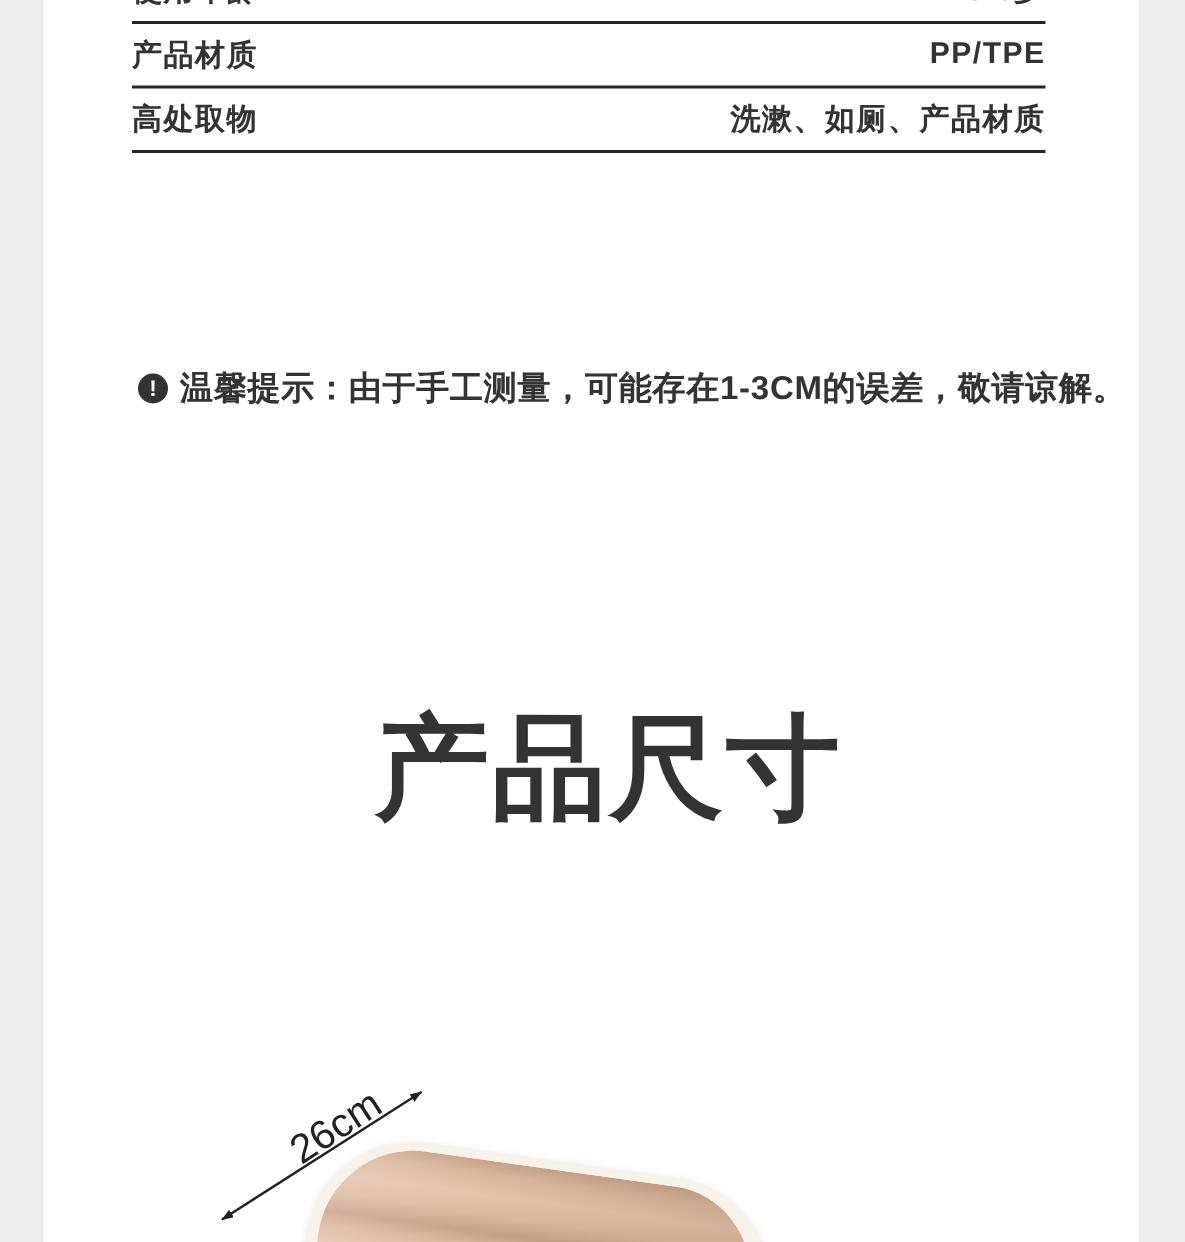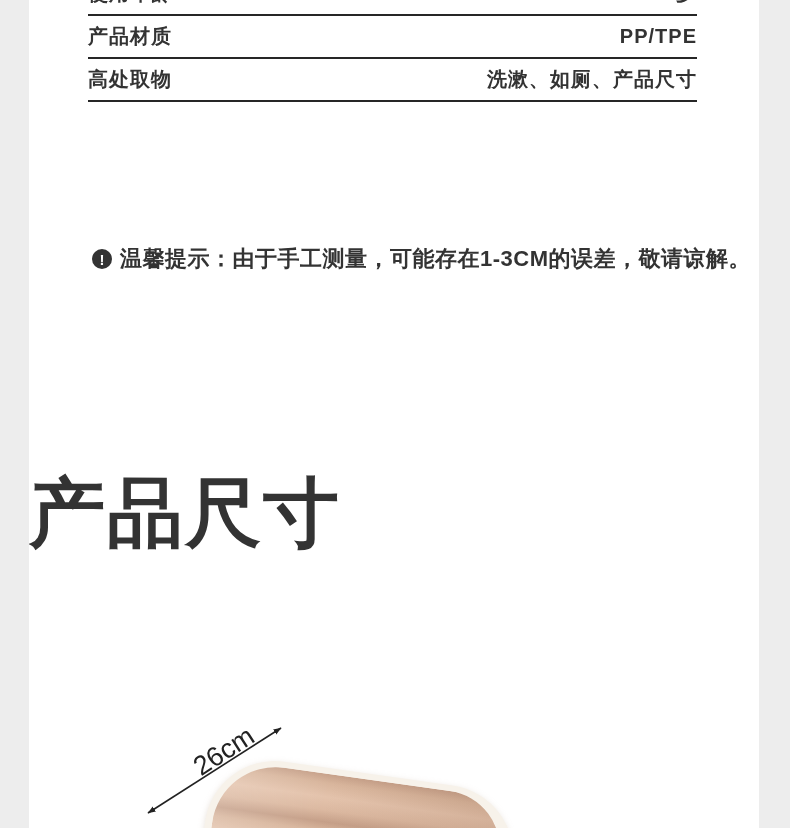--- a/index.html
+++ b/index.html
@@ -74,23 +74,24 @@
   .notice-text {
     font-size: 22px;
     font-weight: 600;
     color: #333333;
     white-space: nowrap;
     letter-spacing: 0.5px;
   }
   
   .section-title {
     position: absolute;
-    left: 0;
+    left: 12px;
     top: 470px;
     width: 100%;
+    text-align: center;
     font-size: 76px;
     line-height: 86px;
     font-weight: bold;
     color: #333333;
     letter-spacing: 2px;
   }
   
   .dim-arrow {
     position: absolute;
     left: 111px;
@@ -149,21 +150,21 @@
       <div class="spec-row">
         <span class="spec-label">使用年龄</span>
         <span class="spec-value">3-6岁</span>
       </div>
       <div class="spec-row">
         <span class="spec-label">产品材质</span>
         <span class="spec-value">PP/TPE</span>
       </div>
       <div class="spec-row">
         <span class="spec-label">高处取物</span>
-        <span class="spec-value">洗漱、如厕、产品尺寸</span>
+        <span class="spec-value">洗漱、如厕、产品材质</span>
       </div>
     </div>
 
     <div class="notice">
       <span class="notice-icon">!</span>
       <span class="notice-text">温馨提示：由于手工测量，可能存在1-3CM的误差，敬请谅解。</span>
     </div>
 
     <div class="section-title">产品尺寸</div>
 

